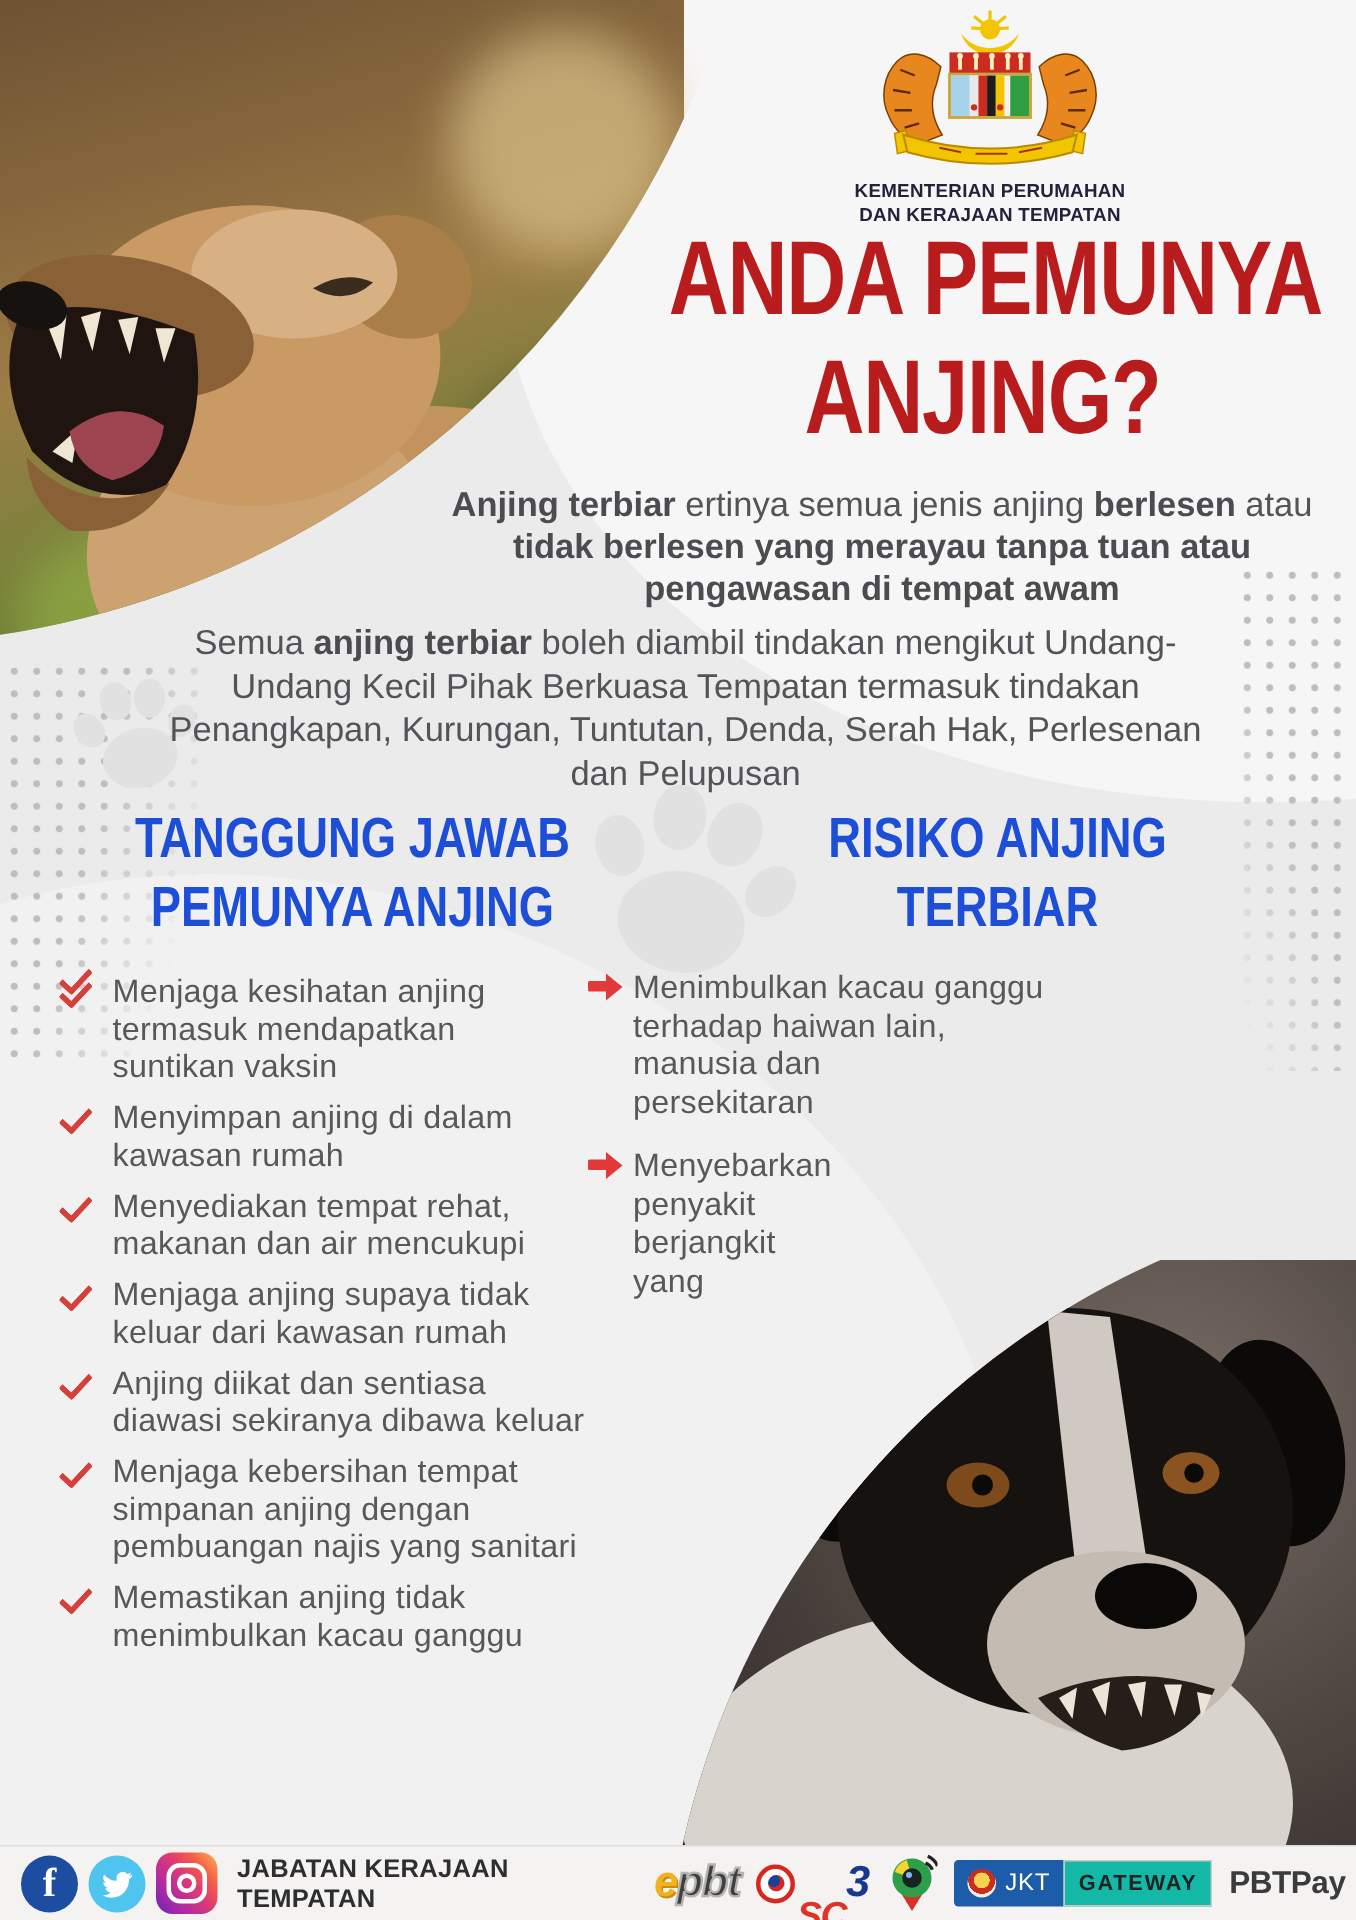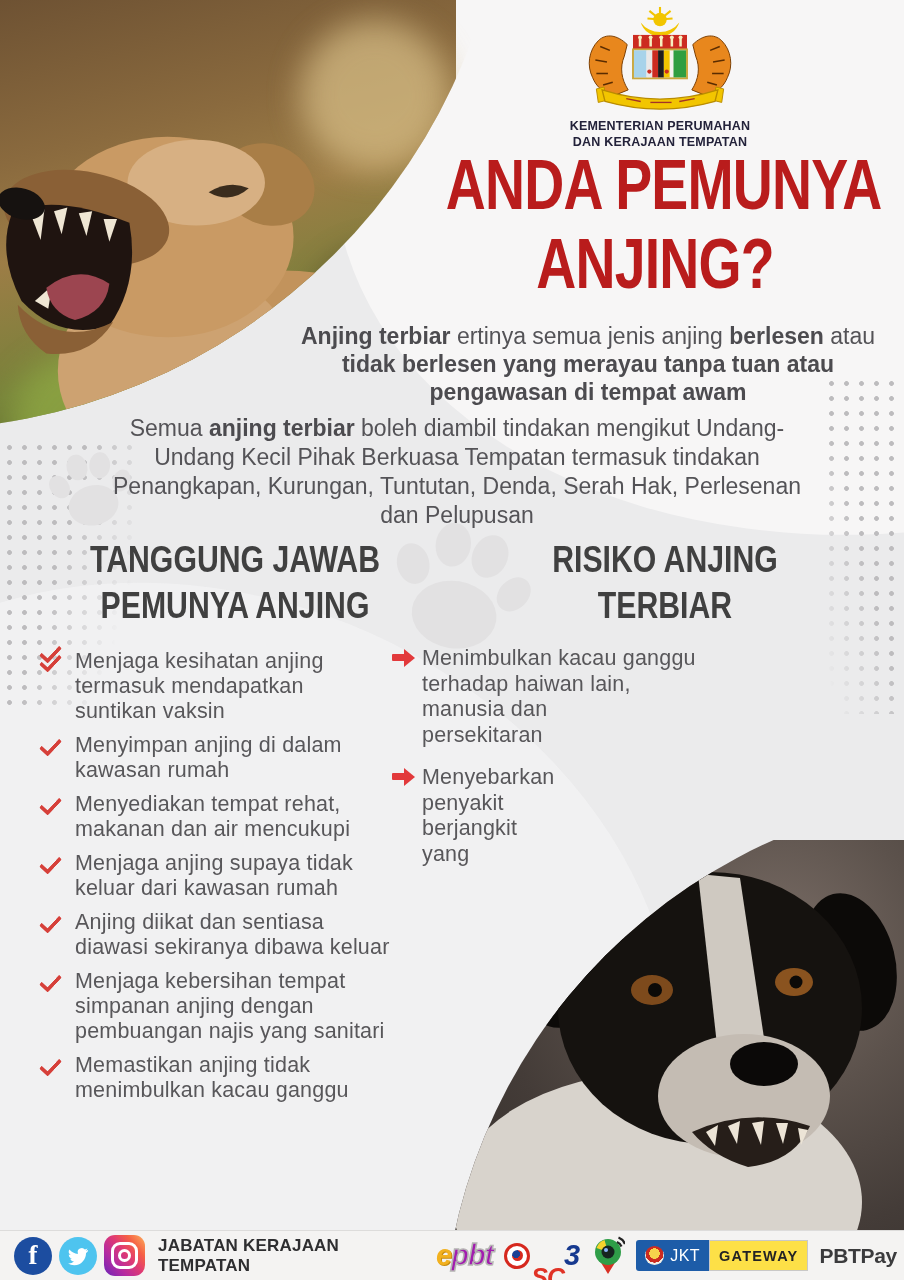--- a/index.html
+++ b/index.html
@@ -30,21 +30,21 @@
   .ministry{left:535px;top:6px;width:250px;text-align:center;}
   .ministry-name{font-size:12.5px;font-weight:700;color:#23223a;line-height:1.3;letter-spacing:.2px;}
   
   .title{left:406px;top:146px;width:498px;text-align:center;color:#b91c1c;font-weight:800;}
   .title-line{font-size:66px;line-height:79px;letter-spacing:-1px;transform:scale(.84,1.06);white-space:nowrap;}
   
   .intro1{left:272px;top:322px;width:632px;text-align:center;font-size:23px;line-height:28px;color:#545357;}
   .intro2{left:94px;top:414px;width:726px;text-align:center;font-size:23px;line-height:29px;color:#545357;}
   .b{font-weight:700;color:#4c4b4f;}
   
-  .sec-head{text-align:center;color:#404040;font-weight:800;}
+  .sec-head{text-align:center;color:#1d4ed8;font-weight:800;}
   .resp-head{left:58px;top:536px;width:354px;}
   .risk-head{left:488px;top:536px;width:354px;}
   .head-line{font-size:36px;line-height:46px;transform:scale(.84,1.05);white-space:nowrap;font-weight:800;}
   
   .resp-list{left:38px;top:640px;width:352px;}
   .resp-item{position:relative;padding-left:37px;margin-bottom:9px;}
   .resp-text,.risk-text{font-size:21.5px;line-height:25px;color:#58575a;letter-spacing:.2px;}
   .check{position:absolute;left:2px;top:6px;width:17px;height:8px;
     border-left:4.5px solid #d6403a;border-bottom:4.5px solid #d6403a;transform:rotate(-47deg);border-radius:2px;}
   
@@ -64,33 +64,33 @@
     display:flex;align-items:center;justify-content:center;font-family:"Liberation Serif",serif;}
   .tw{width:38px;height:38px;border-radius:50%;background:#4ec4ef;display:flex;align-items:center;justify-content:center;}
   .ig{width:41px;height:41px;border-radius:11px;position:relative;
     background:linear-gradient(50deg,#6a25b8 0%,#b62ba0 30%,#e03a72 55%,#f55f45 75%,#fdb35c 100%);}
   .ig::before{content:"";position:absolute;left:7px;top:7px;right:7px;bottom:7px;border:3px solid #fff;border-radius:9px;}
   .ig::after{content:"";position:absolute;left:14px;top:14px;right:14px;bottom:14px;border:3px solid #fff;border-radius:50%;}
   .dept{margin-left:13px;font-size:17px;font-weight:700;color:#2e2e30;letter-spacing:.2px;}
   .logos{margin-left:auto;display:flex;align-items:center;gap:11px;padding-right:7px;}
   .epbt{font-style:italic;font-weight:800;font-size:29px;white-space:nowrap;letter-spacing:-1px;}
   .epbt .e{color:#f2b11f;text-shadow:1px 1px 0 #c78c10;}
-  .epbt .pbt{color:#a21caf;-webkit-text-stroke:1.6px #b5b4b3;}
+  .epbt .pbt{color:#404040;-webkit-text-stroke:1.6px #b5b4b3;}
   .osc3{display:flex;align-items:center;font-style:italic;font-weight:800;}
   .osc-badge{width:20px;height:20px;border-radius:50%;background:#fff;border:3.5px solid #d6281e;position:relative;margin-right:1px;}
   .osc-badge::after{content:"";position:absolute;left:4.5px;top:4.5px;width:11px;height:11px;border-radius:50%;
     background:radial-gradient(circle at 35% 35%,#1b3f94 0 40%,#d6281e 41% 100%);}
   .osc3 .sc{color:#e03226;font-size:25px;letter-spacing:-1px;margin-top:44px;}
   .osc3 .three{color:#16398f;font-size:29px;}
   .jkt-group{display:flex;align-items:center;}
   .jkt-blue{background:#1d5ca8;color:#fff;height:31px;display:flex;align-items:center;gap:6px;
     padding:0 9px;border-radius:3px 0 0 3px;font-weight:400;font-size:16px;letter-spacing:.5px;}
   .jkt-crest{width:19px;height:19px;border-radius:50%;
     background:radial-gradient(circle at 50% 40%,#f6d34c 0 35%,#cc2b20 36% 60%,#f2efe6 61% 100%);}
-  .gateway{background:#fde047;border:1px solid #c9c8c7;height:29px;display:flex;align-items:center;
+  .gateway{background:#14b8a6;border:1px solid #c9c8c7;height:29px;display:flex;align-items:center;
     padding:0 9px;font-weight:700;font-size:14.5px;color:#232325;letter-spacing:1.2px;}
   .pbtpay{font-weight:800;font-size:21px;color:#3b3b3d;letter-spacing:-.3px;}
 </style>
 </head>
 <body>
 
 <div class="poster">
 
   <div class="abs swoosh1"></div>
   <div class="abs swoosh2"></div>

